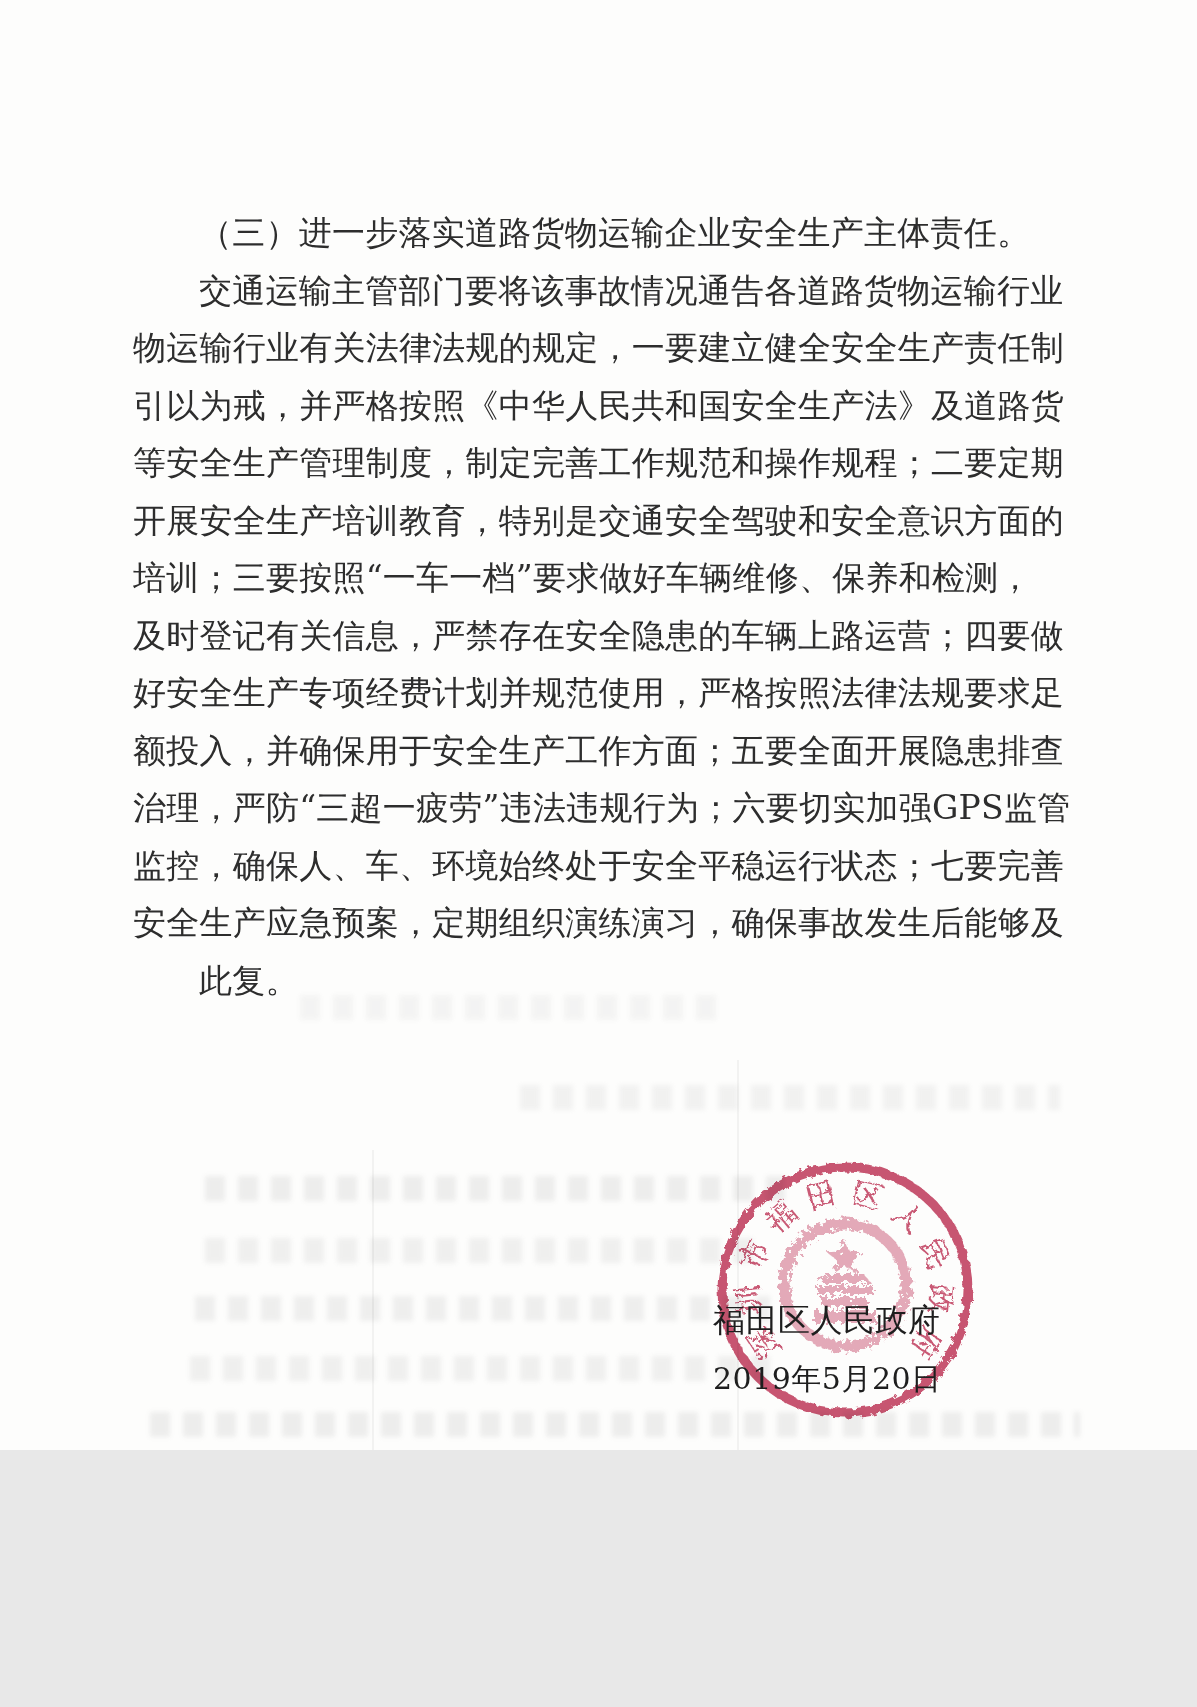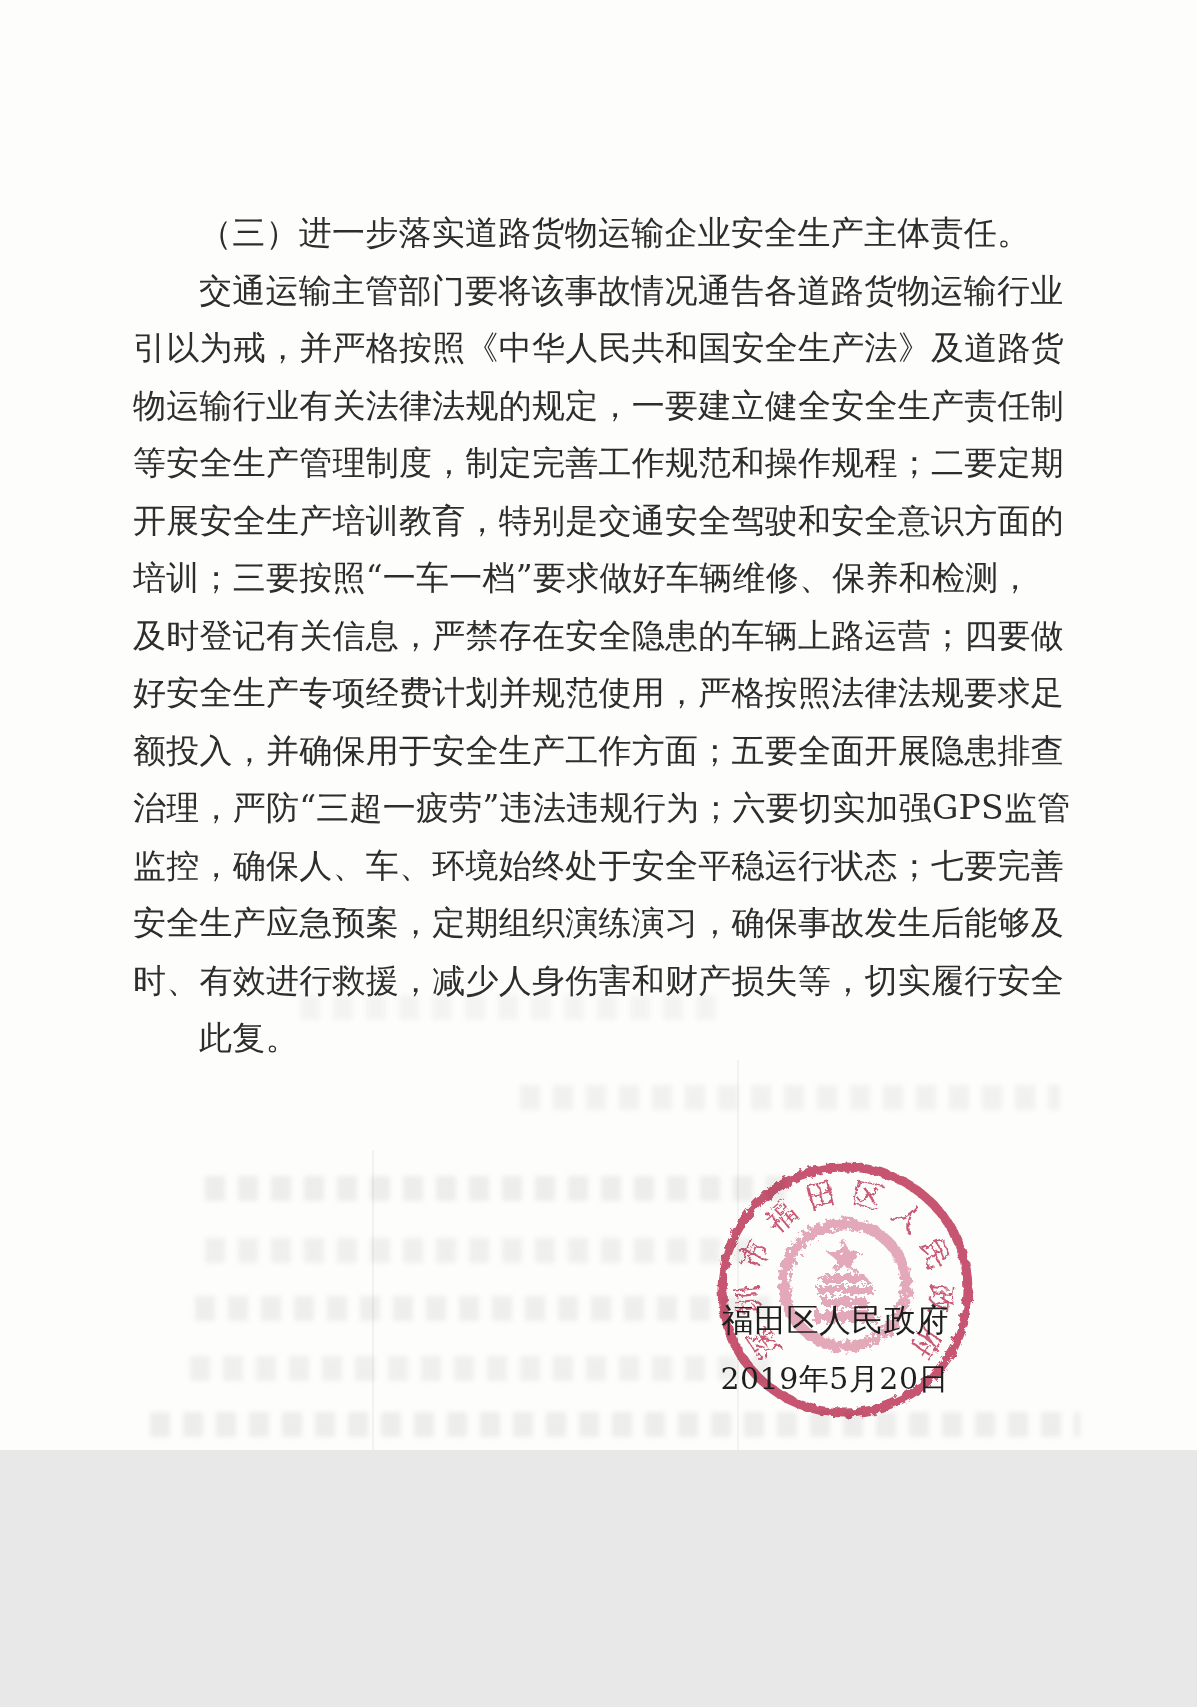--- a/index.html
+++ b/index.html
@@ -21,21 +21,21 @@
     letter-spacing:0.25px;
     text-align:justify;
     color:#2d2d2d;
   }
   .body-text .line{white-space:nowrap;}
   .body-text .indent{text-indent:66px;}
   
   .signature{
     position:absolute;
     left:713px;top:1300px;width:236px;
-    text-align:right;
+    text-align:left;
     z-index:3;
     color:#1e1e1e;
   }
   .signature .issuer{font-size:32px;line-height:40px;letter-spacing:0.5px;}
   .signature .date{font-size:30px;line-height:38px;margin-top:20px;letter-spacing:0.5px;}
   
   .seal{
     position:absolute;
     left:710px;top:1155px;
     width:270px;height:270px;
@@ -105,32 +105,31 @@
   <div class="ghost" style="left:190px;top:1356px;width:580px;opacity:.12;"></div>
   <div class="ghost" style="left:150px;top:1412px;width:930px;opacity:.14;"></div>
   <div class="ghost" style="left:230px;top:1458px;width:750px;opacity:.10;"></div>
 
   <div class="fold-line" style="left:372px;top:1150px;height:350px;"></div>
   <div class="fold-line" style="left:737px;top:1060px;height:410px;"></div>
 
   <div class="body-text">
     <div class="line indent">（三）进一步落实道路货物运输企业安全生产主体责任。</div>
     <div class="line indent">交通运输主管部门要将该事故情况通告各道路货物运输行业</div>
+    <div class="line">物运输行业有关法律法规的规定，一要建立健全安全生产责任制</div>
     <div class="line">引以为戒，并严格按照《中华人民共和国安全生产法》及道路货</div>
-    <div class="line">物运输行业有关法律法规的规定，一要建立健全安全生产责任制</div>
     <div class="line">等安全生产管理制度，制定完善工作规范和操作规程；二要定期</div>
     <div class="line">开展安全生产培训教育，特别是交通安全驾驶和安全意识方面的</div>
     <div class="line">培训；三要按照“一车一档”要求做好车辆维修、保养和检测，</div>
     <div class="line">及时登记有关信息，严禁存在安全隐患的车辆上路运营；四要做</div>
     <div class="line">好安全生产专项经费计划并规范使用，严格按照法律法规要求足</div>
     <div class="line">额投入，并确保用于安全生产工作方面；五要全面开展隐患排查</div>
     <div class="line">治理，严防“三超一疲劳”违法违规行为；六要切实加强GPS监管</div>
     <div class="line">监控，确保人、车、环境始终处于安全平稳运行状态；七要完善</div>
     <div class="line">安全生产应急预案，定期组织演练演习，确保事故发生后能够及</div>
-    <div class="line">时、有效进行救援，减少人身伤害和财产损失等，切实履行安全</div>
     <div class="line indent">此复。</div>
   </div>
 
   <svg class="seal" viewBox="0 0 270 270" xmlns="http://www.w3.org/2000/svg">
     <defs>
       <filter id="rough" x="-25%" y="-25%" width="150%" height="150%">
         <feTurbulence type="fractalNoise" baseFrequency="0.14" numOctaves="3" result="n"></feTurbulence>
         <feDisplacementMap in="SourceGraphic" in2="n" scale="7"></feDisplacementMap>
       </filter>
       <filter id="rough2" x="-25%" y="-25%" width="150%" height="150%">

